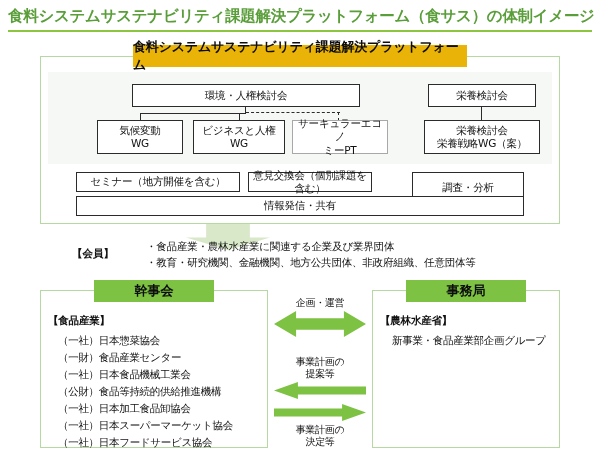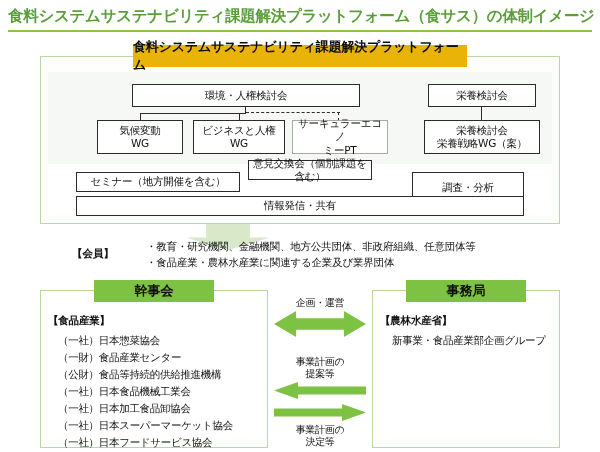--- a/index.html
+++ b/index.html
@@ -121,21 +121,21 @@
   }
   #c-dash-down {
     position: absolute;
     left: 338px; top: 112px; width: 0; height: 9px;
     border-left: 1.6px dashed #2b2b2b;
     z-index: 2;
   }
 
   
   #node-seminar  { left: 76px;  top: 172px; width: 164px; height: 20px; }
-  #node-exchange { left: 248px; top: 160px; width: 124px; height: 20px; }
+  #node-exchange { left: 248px; top: 172px; width: 124px; height: 20px; }
   #node-research { left: 412px; top: 172px; width: 112px; height: 32px; }
   #node-info     { left: 76px;  top: 196px; width: 448px; height: 20px; }
 
   
   #member-arrow {
     position: absolute;
     left: 186px;
     top: 224px;
     width: 84px;
     height: 26px;
@@ -295,32 +295,32 @@
 </div>
 
 <div class="node" id="node-seminar">セミナー（地方開催を含む）</div>
 <div class="node" id="node-exchange">意見交換会（個別課題を含む）</div>
 <div class="node" id="node-research">調査・分析</div>
 <div class="node" id="node-info">情報発信・共有</div>
 
 <div id="member-arrow"></div>
 <div id="member-label">【会員】</div>
 <div id="member-lines">
+  <div>・食品産業・農林水産業に関連する企業及び業界団体</div>
   <div>・教育・研究機関、金融機関、地方公共団体、非政府組織、任意団体等</div>
-  <div>・食品産業・農林水産業に関連する企業及び業界団体</div>
 </div>
 
 <div class="bottom-box" id="kanjikai-box"></div>
 <div class="box-banner" id="kanjikai-banner">幹事会</div>
 <div class="box-heading" id="kanjikai-heading">【食品産業】</div>
 <div class="org-list" id="kanjikai-list">
   <div>（一社）日本惣菜協会</div>
   <div>（一財）食品産業センター</div>
+  <div>（一社）日本食品機械工業会</div>
   <div>（公財）食品等持続的供給推進機構</div>
-  <div>（一社）日本食品機械工業会</div>
   <div>（一社）日本加工食品卸協会</div>
   <div>（一社）日本スーパーマーケット協会</div>
   <div>（一社）日本フードサービス協会</div>
 </div>
 
 <div class="bottom-box" id="jimukyoku-box"></div>
 <div class="box-banner" id="jimukyoku-banner">事務局</div>
 <div class="box-heading" id="jimukyoku-heading">【農林水産省】</div>
 <div class="org-list" id="jimukyoku-list">
   <div>新事業・食品産業部企画グループ</div>

